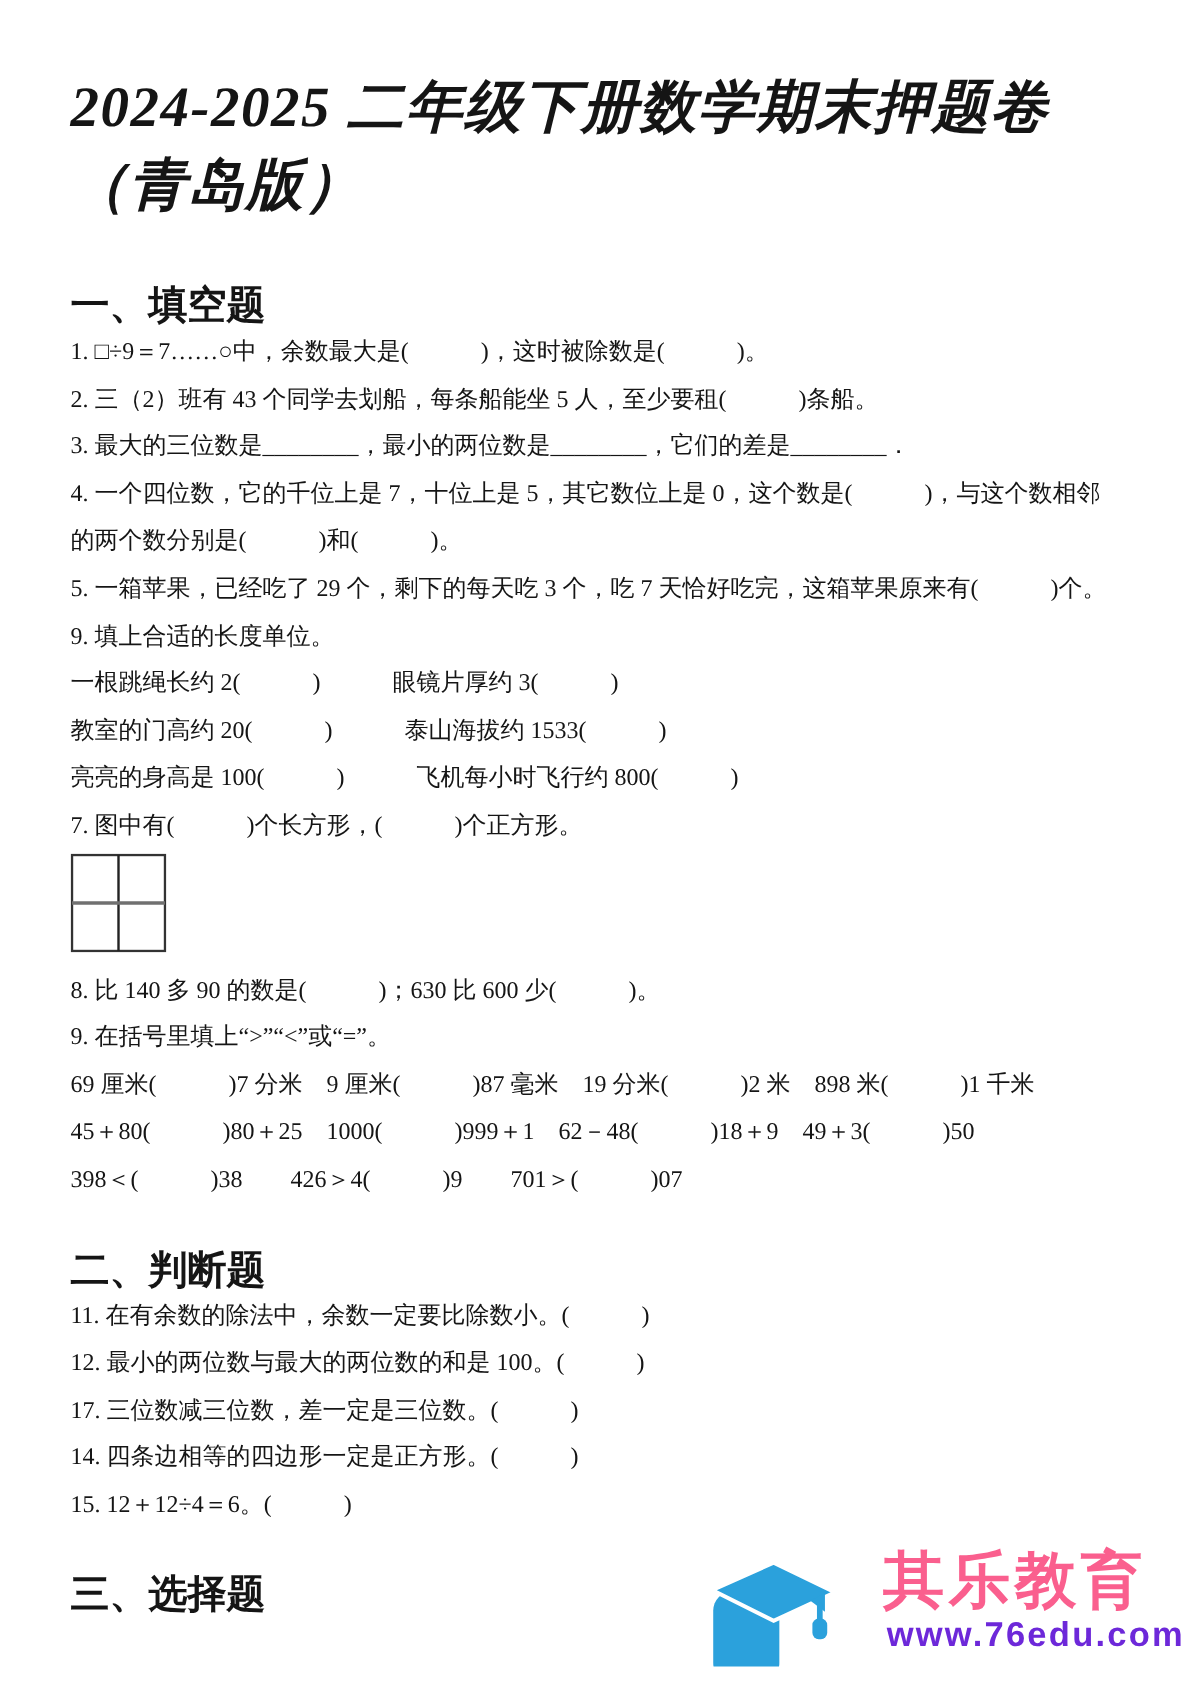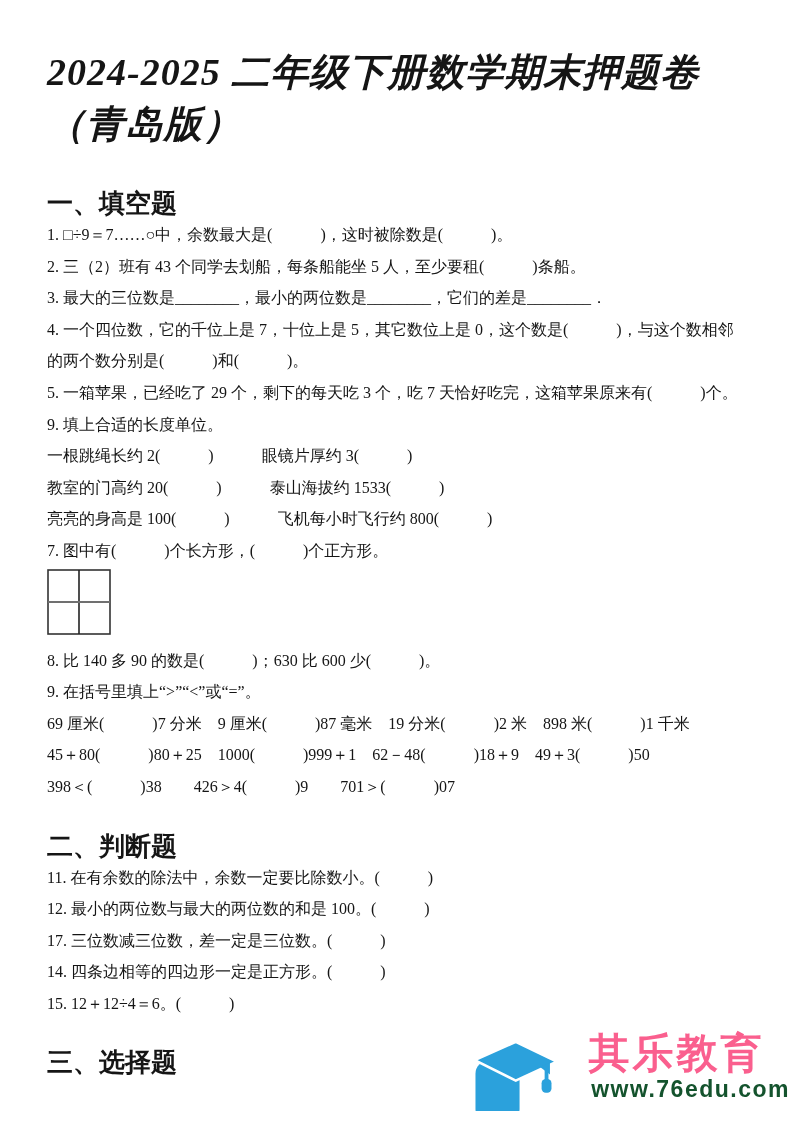--- a/index.html
+++ b/index.html
@@ -93,17 +93,17 @@
   <div class="logo">
     <svg class="logo-cap" width="84" height="76" viewBox="0 0 110 100" aria-hidden="true">
       <rect x="3" y="34" width="58" height="80" rx="17" fill="#2BA1DC"></rect>
       <polygon points="2,33 56,9 110,35 56,60" stroke="#ffffff" stroke-width="3.5" fill="#2BA1DC"></polygon>
       <polygon points="88,42 101,36 101,52" fill="#2BA1DC"></polygon>
       <rect x="94" y="44" width="5" height="16" fill="#2BA1DC"></rect>
       <rect x="90" y="58" width="13" height="18" rx="5.5" fill="#2BA1DC"></rect>
     </svg>
     <div class="logo-text">
       <div class="logo-brand" style="color: rgb(250, 95, 142);">其乐教育</div>
-      <div class="logo-url" style="color: #14532d; margin-left: 28px;">www.76edu.com</div>
+      <div class="logo-url" style="color: #6d28d9; margin-left: 28px;">www.76edu.com</div>
     </div>
   </div>
 
 </div>
 
 </body></html>

